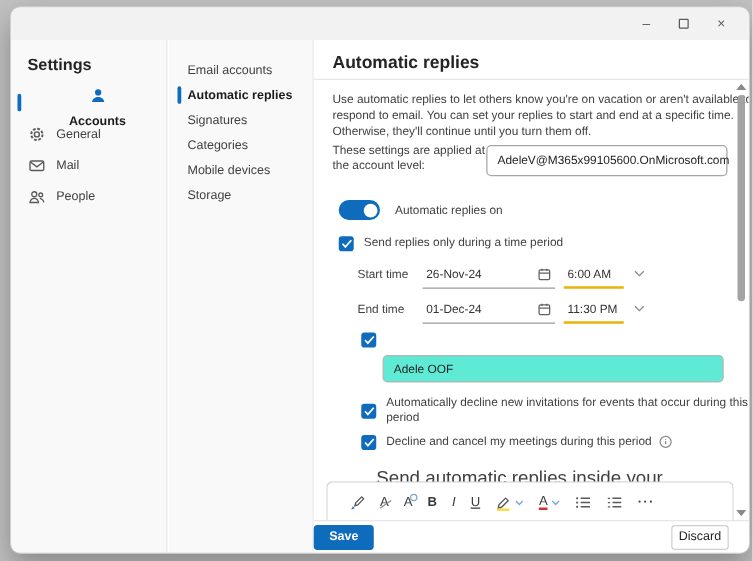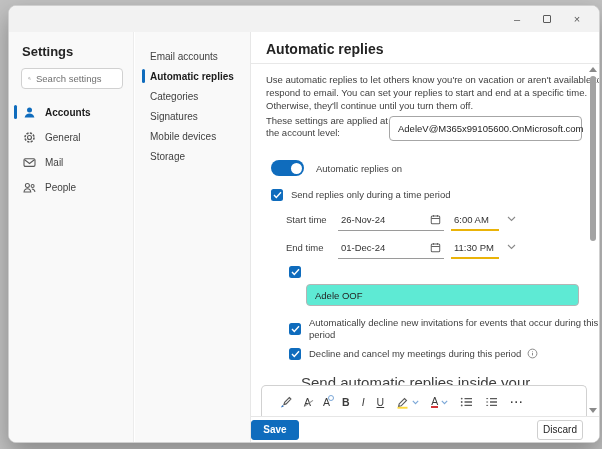--- a/index.html
+++ b/index.html
@@ -23,21 +23,21 @@
   
   .sidebar { position:absolute; left:0; top:0; bottom:0; width:125px; background:#f9f9f9; border-right:1px solid #ececec; }
   .sidebar .app-title { margin:12px 0 0 13px; font-size:13px; font-weight:700; color:#242424; }
   .searchbox { margin:9px 10px 0 12px; height:21px; background:#fff; border:1px solid #d1d1d1; border-radius:4px;
     display:flex; align-items:center; gap:5px; padding:0 6px; }
   .searchbox input { border:none; outline:none; width:80px; font-size:9.5px; color:#424242; background:transparent; font-family:"Liberation Sans",sans-serif; }
   .searchbox input::placeholder { color:#707070; }
   .navlist { margin-top:11px; }
   .nav-item { position:relative; height:25px; display:flex; align-items:center; gap:9px; padding-left:14px;
     font-size:10px; color:#3f3f3f; cursor:default; }
-  .nav-item.selected { font-weight:700; color:#1b1b1b; }
+  .nav-item.selected { font-weight:700; color:#1b1b1b;flex-direction:column; }
   .sel-bar { position:absolute; left:5px; top:5px; width:3px; height:14px; border-radius:2px; background:#0f6cbd; }
   .icon13 { width:13px; height:13px; flex:0 0 13px; }
 
   
   .subnav { position:absolute; left:126px; top:0; bottom:0; width:116px; background:#f9f9f9; border-right:1px solid #e7e7e7; padding-top:14px; }
   .subnav-item { position:relative; height:20px; display:flex; align-items:center; padding-left:15px;
     font-size:10px; color:#3f3f3f; cursor:default; }
   .subnav-item.selected { font-weight:700; color:#1b1b1b; }
   .subnav-item .sel-bar { left:7px; top:3px; }
 
@@ -130,27 +130,20 @@
       <div class="winbtn">
           <span>×</span>
         </div>
     </div>
 
     <div class="bodyarea">
 
       <aside class="sidebar">
         <div class="app-title">Settings</div>
 
-        <div class="searchbox">
-          <svg class="" width="11" height="11" viewBox="0 0 11 11">
-            <circle cx="4.6" cy="4.6" r="3.1" fill="none" stroke="#616161" stroke-width="1.1"></circle>
-            <path d="M7 7l3 3" stroke="#616161" stroke-width="1.1"></path>
-          </svg>
-          <input type="text" placeholder="Search settings" style="">
-        </div>
 
         <div class="navlist">
           <div class="nav-item selected">
             <span class="sel-bar"></span>
             <svg class="icon13" viewBox="0 0 13 13">
               <circle cx="6.5" cy="3.9" r="2.5" fill="#0f6cbd"></circle>
               <path d="M1.6 11.6c.5-2.9 2.6-4 4.9-4s4.4 1.1 4.9 4z" fill="#0f6cbd"></path>
             </svg>
             <span>Accounts</span>
           </div>
@@ -182,24 +175,24 @@
 
       <nav class="subnav">
         <div class="subnav-item">
             <span>Email accounts</span>
           </div>
         <div class="subnav-item selected">
           <span class="sel-bar"></span>
           <span>Automatic replies</span>
         </div>
         <div class="subnav-item">
+            <span>Signatures</span>
+          </div>
+        <div class="subnav-item">
             <span>Categories</span>
-          </div>
-        <div class="subnav-item">
-            <span>Signatures</span>
           </div>
         <div class="subnav-item">
             <span>Mobile devices</span>
           </div>
         <div class="subnav-item">
             <span>Storage</span>
           </div>
       </nav>
 
       <main class="content">

